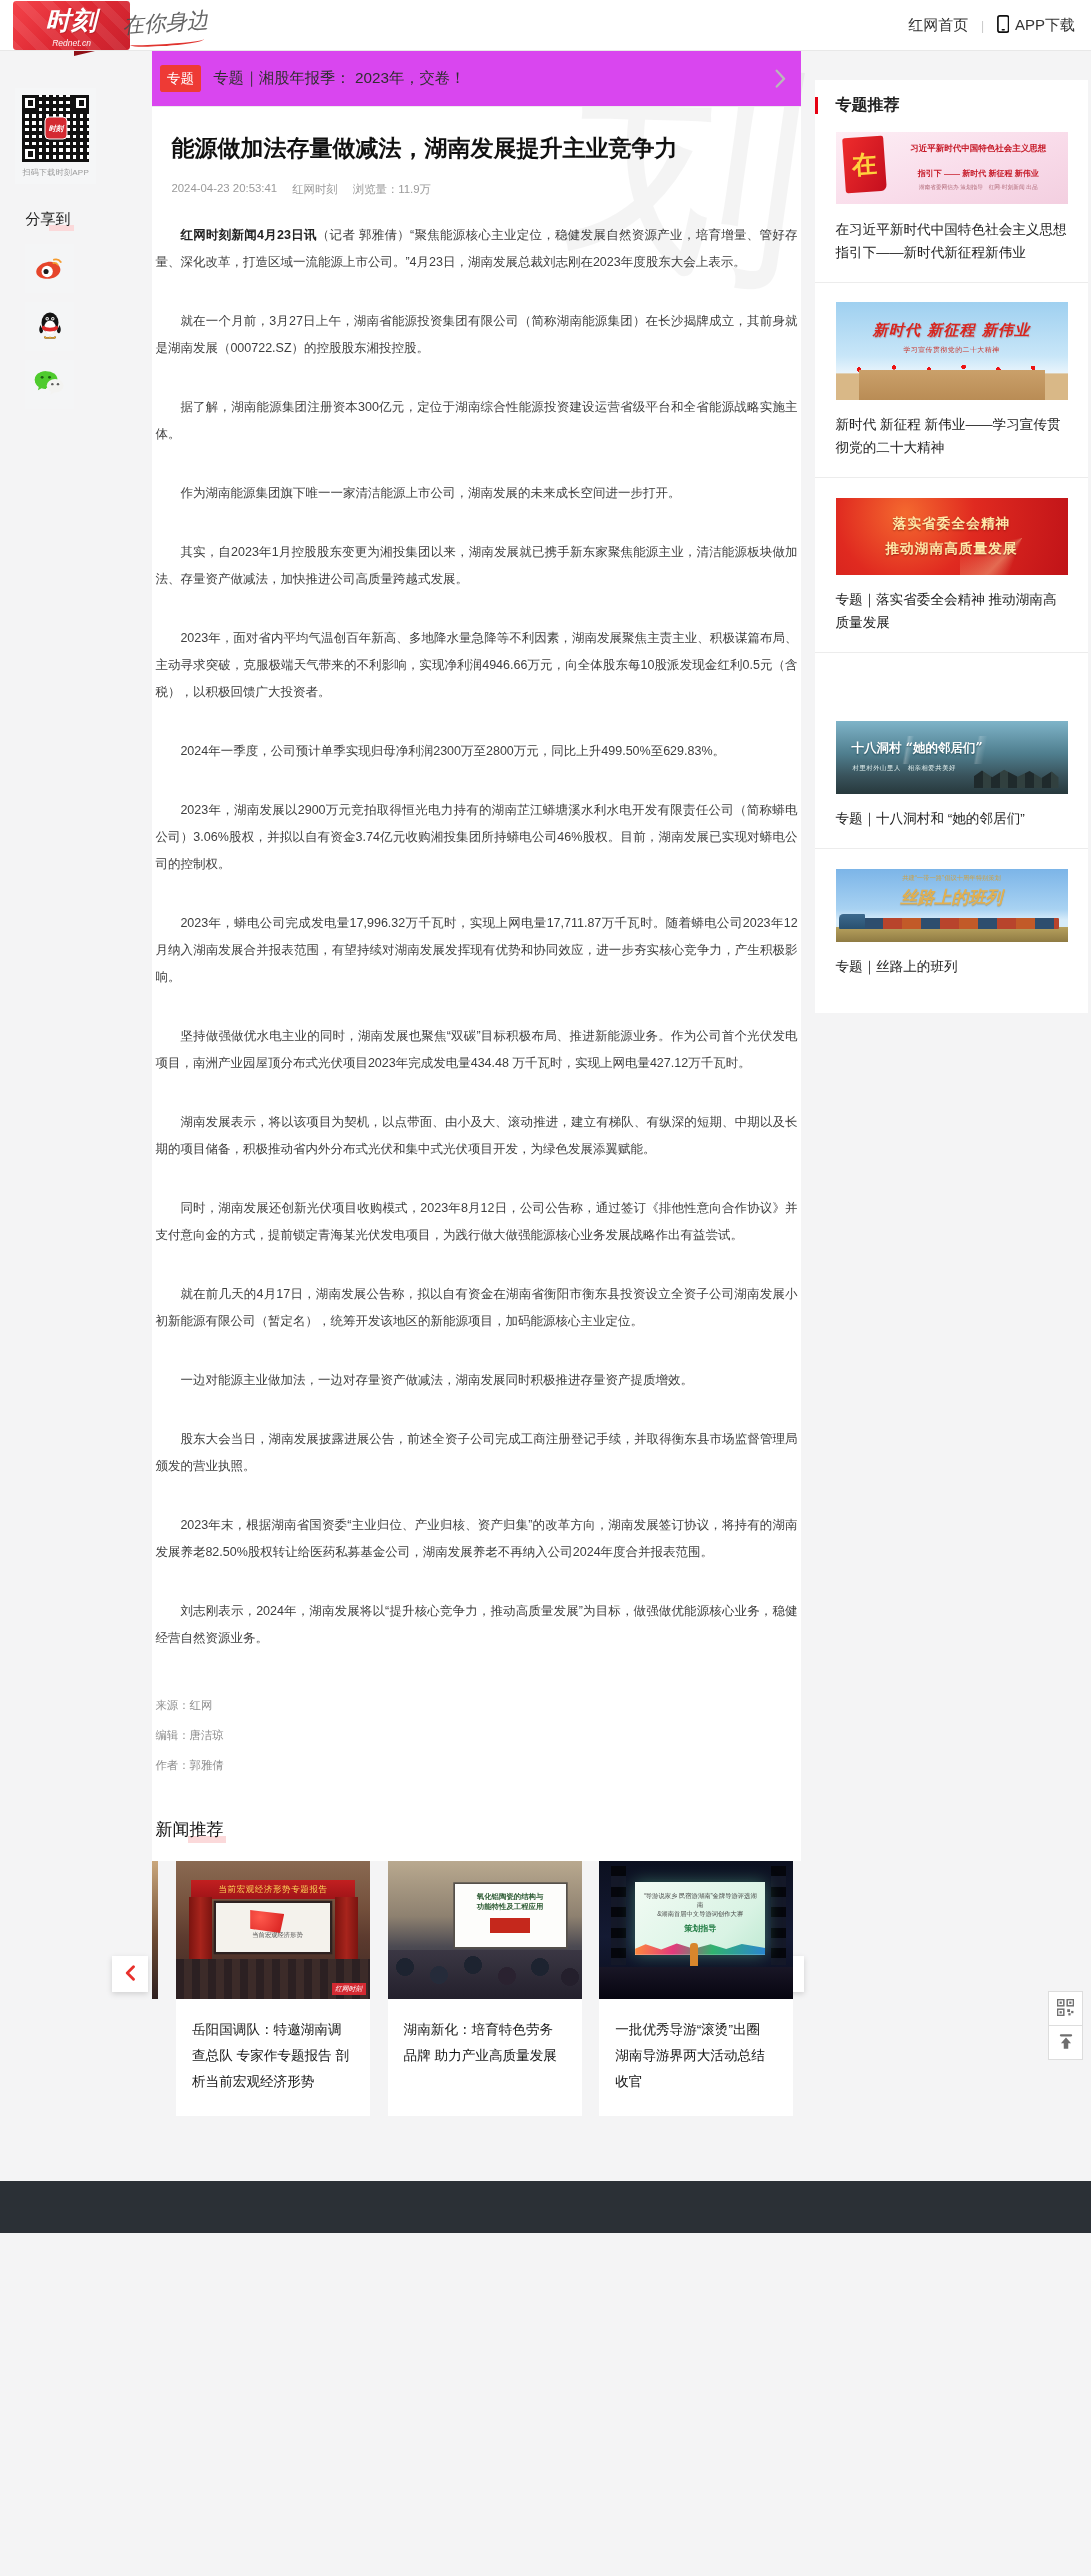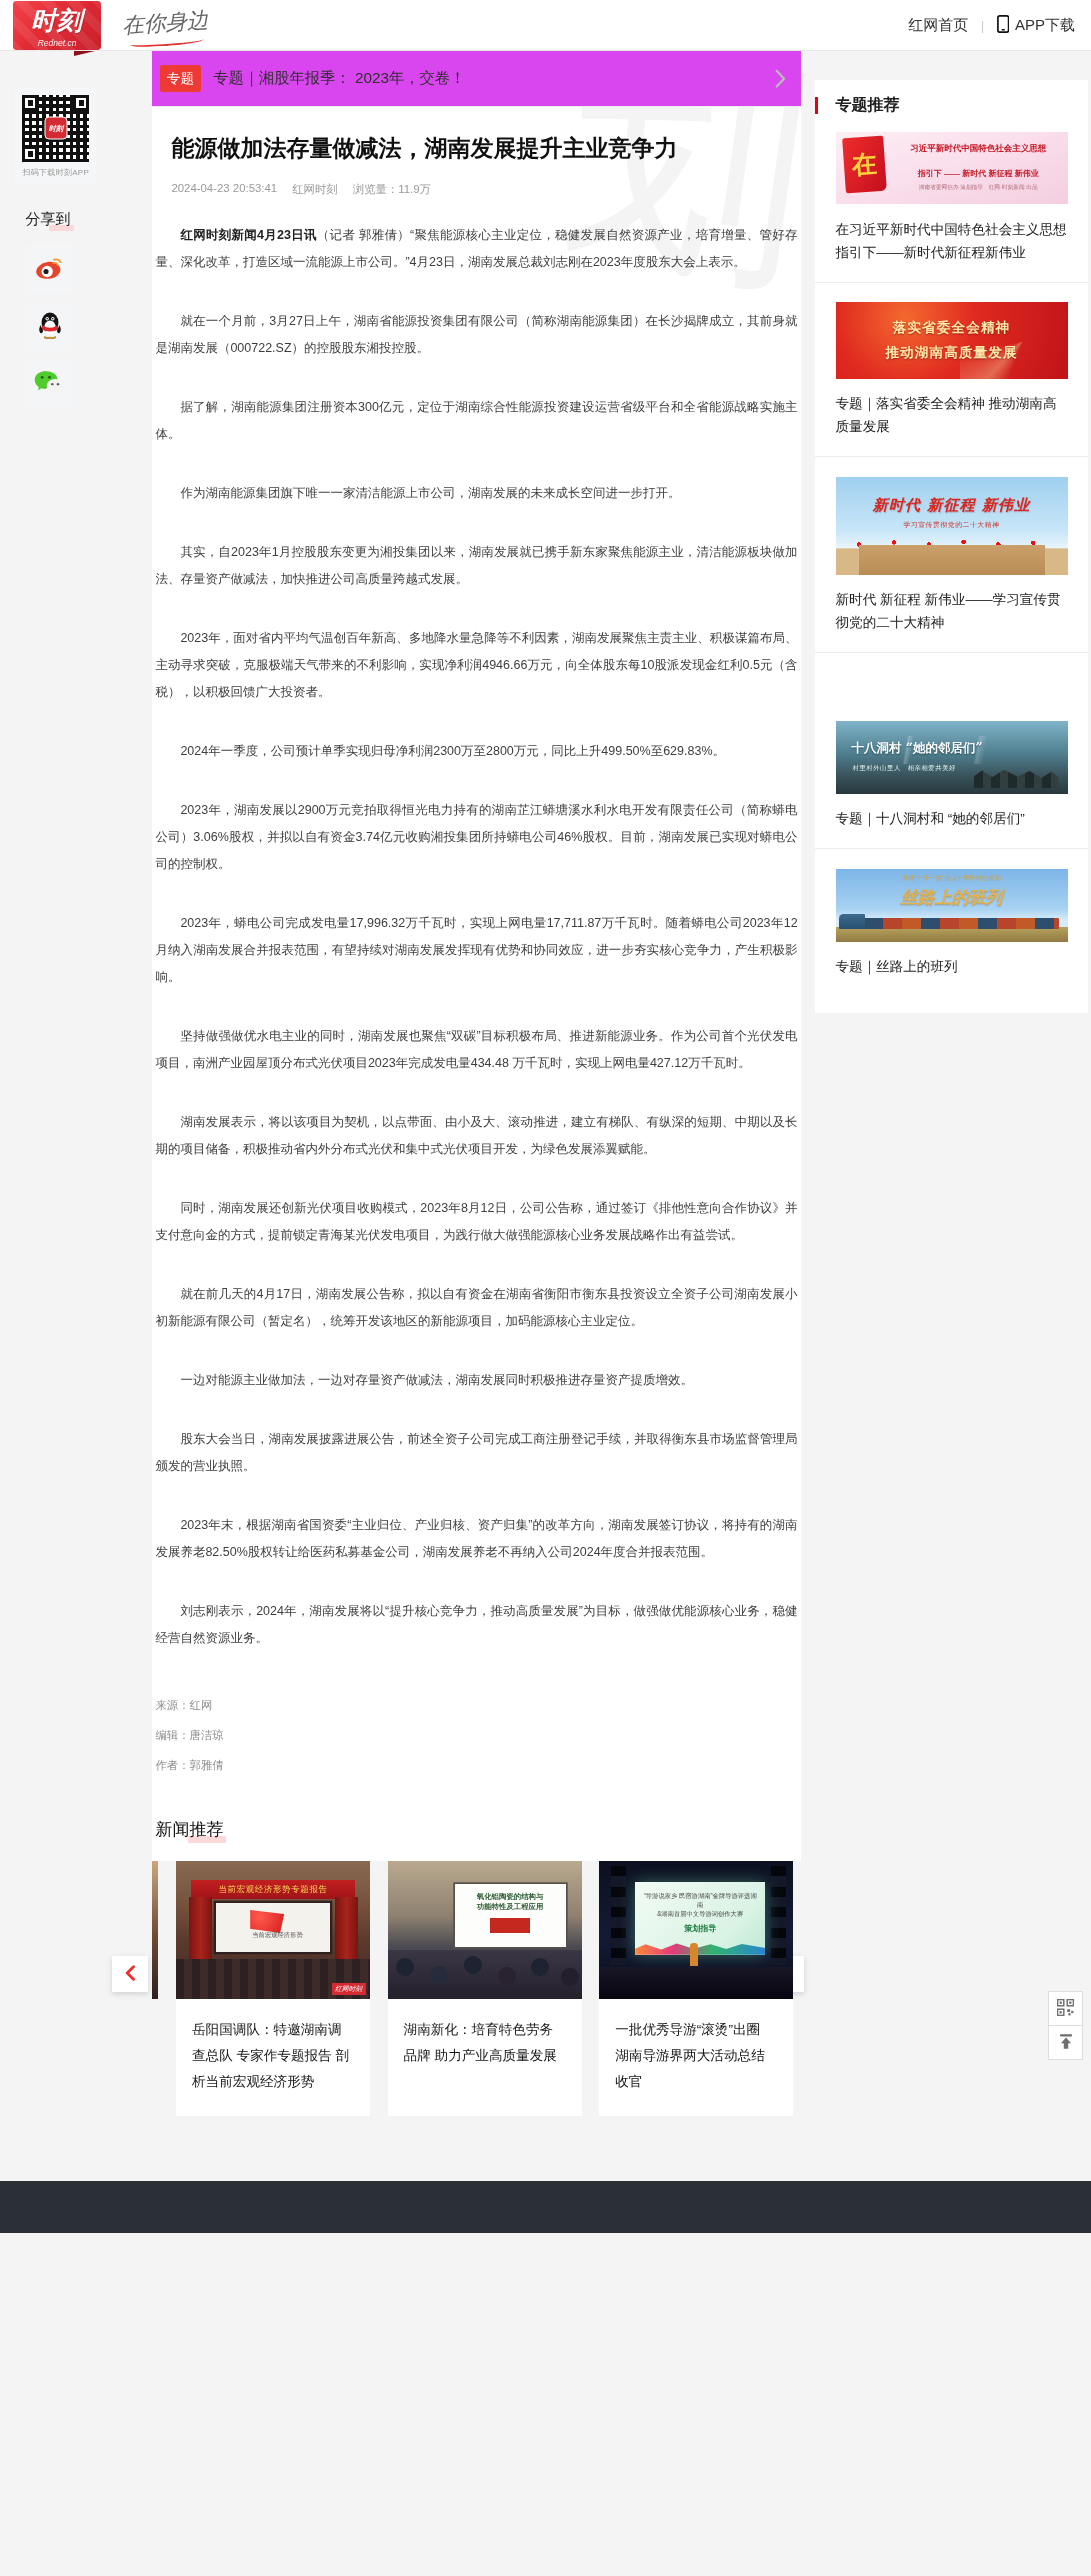--- a/index.html
+++ b/index.html
@@ -1,21 +1,21 @@
 <!DOCTYPE html>
 <html lang="zh" style="font-size:9px"><head>
 <meta charset="utf-8">
 <style>
   * { margin:0; padding:0; box-sizing:border-box; }
   html,body { background:#f4f4f5; font-family:"Liberation Sans","DejaVu Sans",sans-serif; }
   body { width:1091px; min-height:2576px; position:relative; color:#333; }
 
   
   .header { position:relative; width:1091px; height:51px; background:#fff; border-bottom:0.6px solid #e8e8e8; z-index:5; }
-  .logo { position:absolute; left:13px; top:1.1px; width:88px; height:49px; border-radius:3.4px;
+  .logo { position:absolute; left:13px; top:1.1px; width:117px; height:49px; border-radius:3.4px;
           background:linear-gradient(135deg,#f4434a 0%,#e02b35 45%,#c9202c 100%); color:#fff;
           display:flex; flex-direction:column; align-items:center; justify-content:center; overflow:hidden; }
   .logo:before { content:""; position:absolute; inset:0;
           background:linear-gradient(45deg,rgba(255,255,255,.08) 25%,transparent 25%,transparent 50%,rgba(255,255,255,.08) 50%,rgba(255,255,255,.08) 75%,transparent 75%);
           background-size:26px 26px; }
   .logo .t1 { font-size:25px; font-weight:bold; font-style:italic; letter-spacing:1.1px; text-shadow:1.1px 1.1px 0 rgba(0,0,0,.15); }
   .logo .t2 { font-size:8.5px; font-style:italic; opacity:.95; margin-top:1.1px; }
   .logo-fold { position:absolute; left:74px; top:51px; width:0; height:0; border-left:21.6px solid #8f1017; border-bottom:5.7px solid transparent; }
   .slogan { position:absolute; left:122px; top:8px; font-size:21.6px; color:#4a4a4a; transform:rotate(-4deg);
             font-family:"DejaVu Serif","Liberation Serif",serif; font-style:italic; opacity:.85; }
@@ -378,36 +378,36 @@
           <span>在</span>
         </div>
       <div class="tx">习近平新时代中国特色社会主义思想</div>
       <div class="tx2">指引下 —— 新时代 新征程 新伟业</div>
       <div class="tx3">湖南省委网信办 策划指导　红网·时刻新闻 出品</div>
     </div>
     <div class="sb-caption">在习近平新时代中国特色社会主义思想指引下——新时代新征程新伟业</div>
   </div>
 
   <div class="sb-item">
-    <div class="sb-img sb-art3">
-      <div class="shine"></div>
-      <div class="tx">落实省委全会精神</div>
-      <div class="tx2">推动湖南高质量发展</div>
-    </div>
-    <div class="sb-caption">专题｜落实省委全会精神 推动湖南高质量发展</div>
-  </div>
-
-  <div class="sb-item">
     <div class="sb-img sb-art2">
       <div class="tx">新时代 新征程 新伟业</div>
       <div class="tx2">学习宣传贯彻党的二十大精神</div>
       <div class="flags"></div>
       <div class="hall"></div>
     </div>
     <div class="sb-caption">新时代 新征程 新伟业——学习宣传贯彻党的二十大精神</div>
+  </div>
+
+  <div class="sb-item">
+    <div class="sb-img sb-art3">
+      <div class="shine"></div>
+      <div class="tx">落实省委全会精神</div>
+      <div class="tx2">推动湖南高质量发展</div>
+    </div>
+    <div class="sb-caption">专题｜落实省委全会精神 推动湖南高质量发展</div>
   </div>
 
   <div class="sb-item">
     <div class="sb-img sb-art4">
       <div class="ridge"></div>
       <div class="tx">十八洞村 “她的邻居们”</div>
       <div class="tx2">村里村外山里人　相亲相爱共美好</div>
       <div class="homes"></div>
     </div>
     <div class="sb-caption">专题｜十八洞村和 “她的邻居们”</div>

